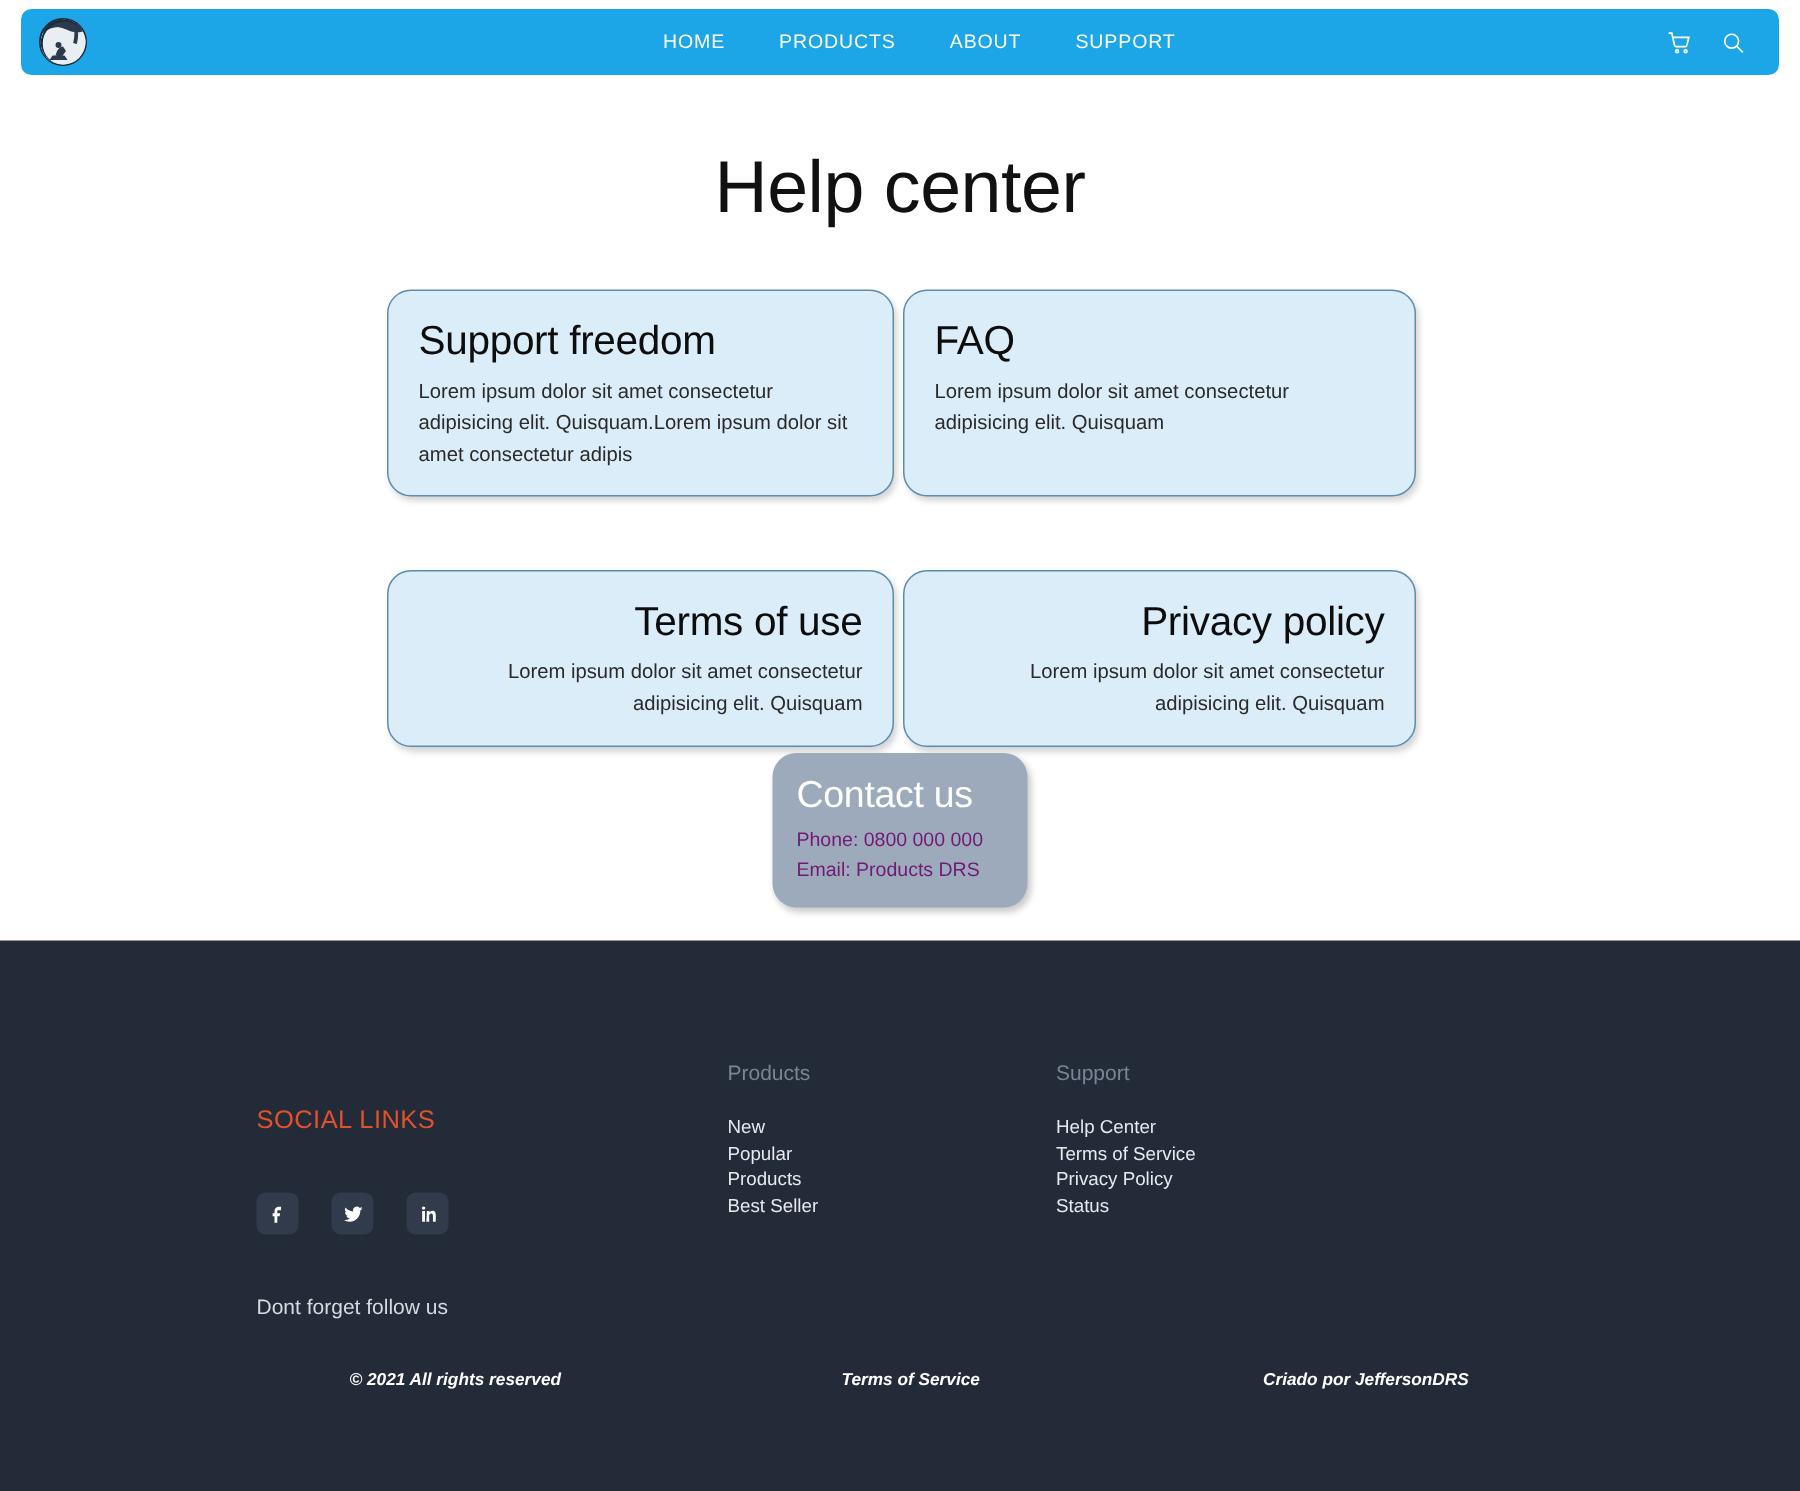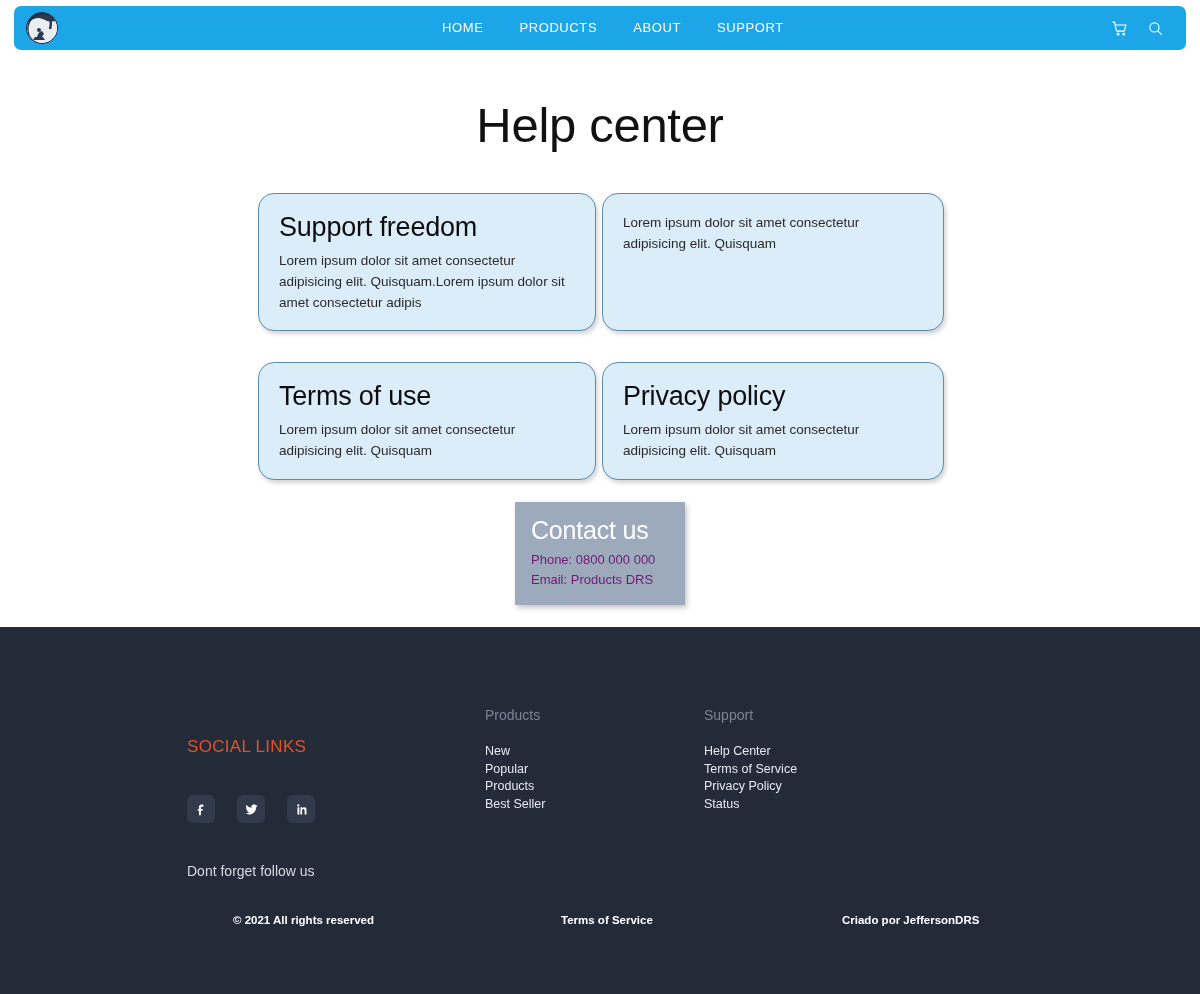--- a/index.html
+++ b/index.html
@@ -99,21 +99,21 @@
     position: absolute;
     top: 193px;
     left: 258px;
     width: 688px;
   }
 
   .card-row {
     display: flex;
     gap: 6px;
   }
-  .card-row.second { margin-top: 31px; }
+  .card-row.second { margin-top: 49px; text-align: right; }
 
   .card {
     background: #dcedfa;
     border: 1px solid #5b8db0;
     border-radius: 16px;
     box-shadow: 2px 3px 4px rgba(0,0,0,0.17);
     padding: 18px 20px 16px 20px;
   }
   .card.wide-a { width: 338px; min-height: 138px; }
   .card.wide-b { width: 342px; min-height: 138px; }
@@ -132,21 +132,21 @@
     color: #2a2a2a;
   }
 
   .contact-card {
     position: absolute;
     top: 502px;
     left: 515px;
     width: 170px;
     height: 103px;
     background: #9daabc;
-    border-radius: 0;
+    border-radius: 16px;
     box-shadow: 2px 3px 5px rgba(0,0,0,0.22);
     padding: 14px 16px;
   }
   .contact-card h2 {
     font-size: 25px;
     font-weight: 400;
     color: #ffffff;
     letter-spacing: -0.2px;
     margin-bottom: 5px;
   }
@@ -161,21 +161,21 @@
     position: absolute;
     left: 0;
     top: 627px;
     width: 1200px;
     height: 367px;
     background: #232b39;
   }
 
   .footer-social {
     position: absolute;
-    left: 187px;
+    left: 171px;
     top: 110px;
     width: 260px;
   }
   .social-title {
     color: #e0522b;
     font-size: 17px;
     letter-spacing: 0.3px;
     margin-bottom: 38px;
   }
   .social-icons {
@@ -218,20 +218,21 @@
     font-size: 12.5px;
     line-height: 17.6px;
   }
 
   .footer-bottom {
     position: absolute;
     left: 0;
     top: 283px;
     width: 988px;
     height: 30px;
+    font-style: italic;
   }
   .footer-bottom div {
     position: absolute;
     color: #ffffff;
     font-size: 11.5px;
     font-weight: bold;
     font-stretch: condensed;
     white-space: nowrap;
   }
   .fb-copy  { left: 233px; top: 4px; }
@@ -286,20 +287,21 @@
 
   <h1 class="page-title">Help center</h1>
 
   <div class="cards">
     <div class="card-row">
       <div class="card wide-a">
         <h2>Support freedom</h2>
         <p>Lorem ipsum dolor sit amet consectetur adipisicing elit. Quisquam.Lorem ipsum dolor sit amet consectetur adipis</p>
       </div>
       <div class="card wide-b">
+        <h2>FAQ</h2>
         <p>Lorem ipsum dolor sit amet consectetur adipisicing elit. Quisquam</p>
       </div>
     </div>
 
     <div class="card-row second">
       <div class="card wide-a short">
         <h2>Terms of use</h2>
         <p>Lorem ipsum dolor sit amet consectetur adipisicing elit. Quisquam</p>
       </div>
       <div class="card wide-b short">

